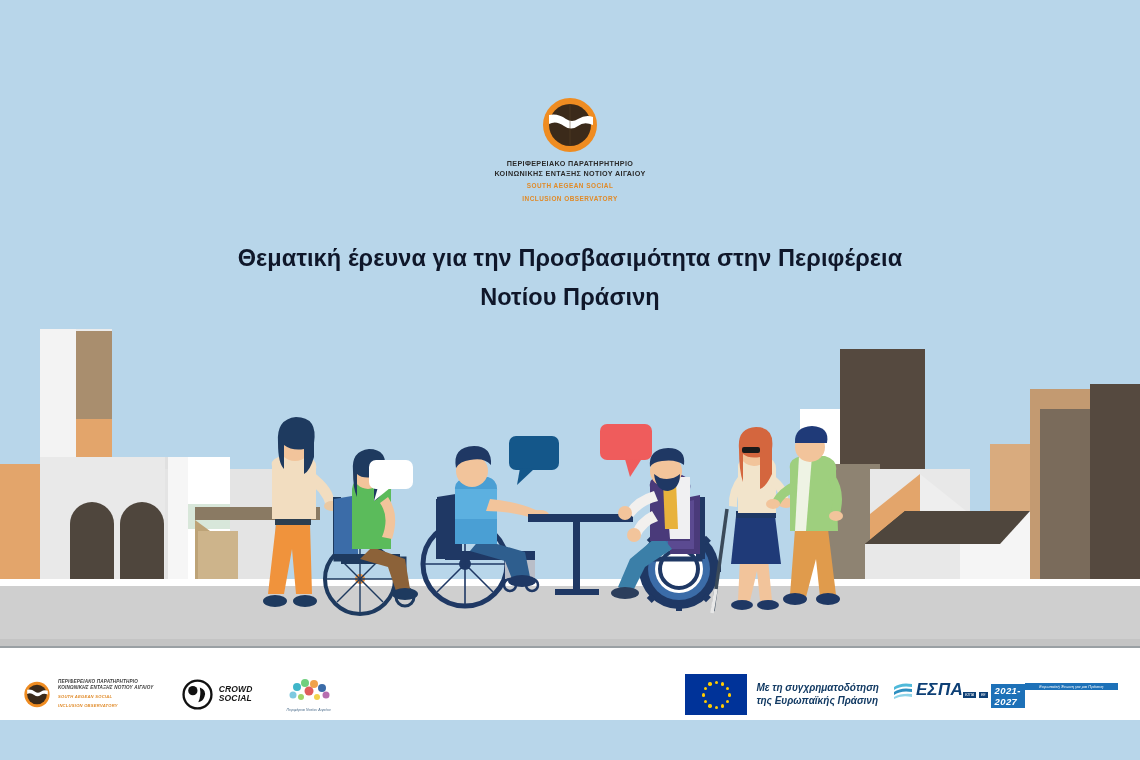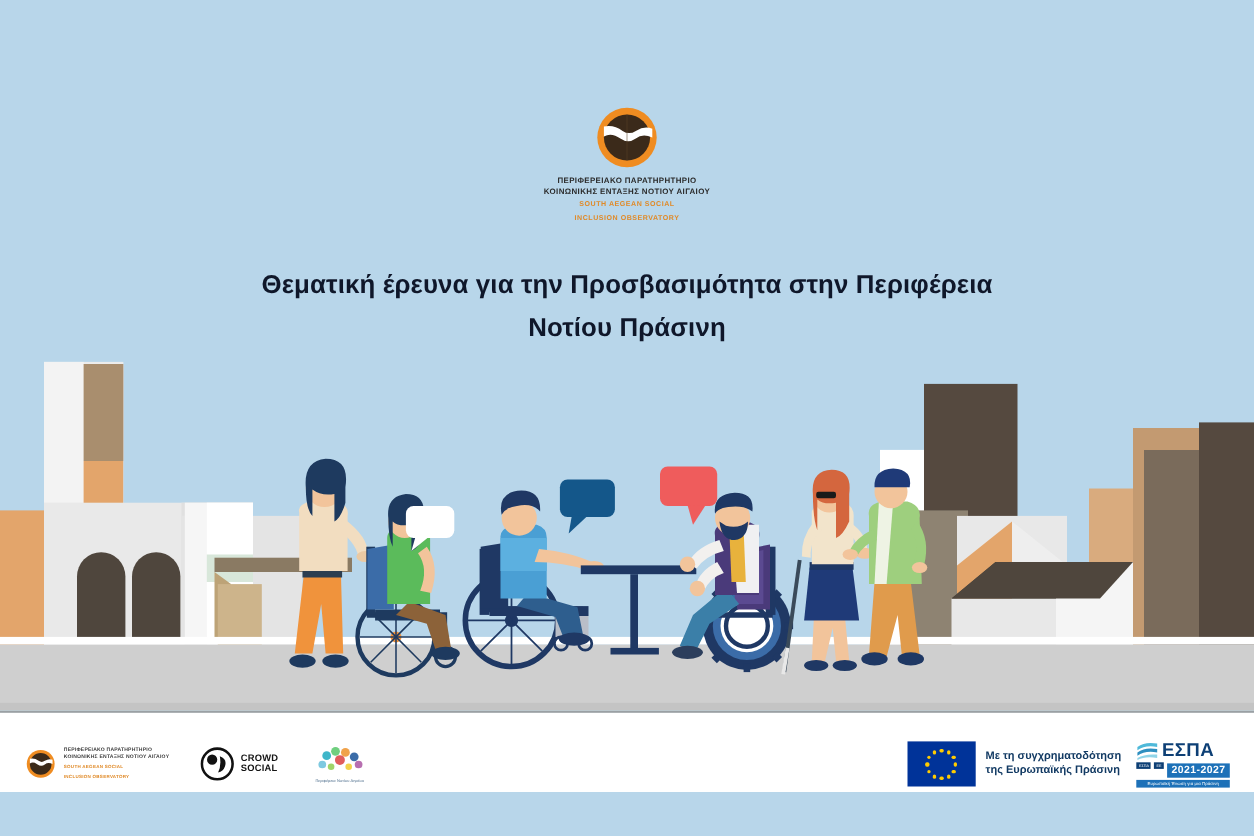--- a/index.html
+++ b/index.html
@@ -89,20 +89,21 @@
     top: 627px;
     width: 1140px;
     height: 94px;
     background: #ffffff;
     border-top: 2px solid #9aa0a4;
     display: flex;
     align-items: center;
     justify-content: space-between;
     box-sizing: border-box;
     padding: 0 22px;
+    font-style: italic;
   }
   .footer-left,
   .footer-right {
     display: flex;
     align-items: center;
   }
   .footer-left { gap: 28px; }
   .footer-right { gap: 14px; }
 
   .f-logo1 { display: flex; align-items: center; gap: 6px; }
@@ -155,42 +156,42 @@
   }
   .eu-text {
     font-size: 10px;
     line-height: 13px;
     color: #123a63;
     font-weight: 700;
   }
 
   .espa {
     display: flex;
-    flex-direction: column;
+    flex-direction: row;
     align-items: flex-start;
     border-left: 0;
   }
   .espa-top { display: flex; align-items: center; gap: 3px; }
   .espa-word {
     font-size: 17px;
     font-weight: 700;
     color: #0d3f75;
     letter-spacing: 0.3px;
     line-height: 17px;
   }
   .espa-years {
     background: #1d71b8;
     color: #ffffff;
     font-size: 9.5px;
     font-weight: 700;
     padding: 1px 4px;
     letter-spacing: 0.4px;
     margin-top: 1px;
   }
-  .espa-years-row { display: flex; align-items: flex-start; gap: 3px; margin-top: 2px; }
+  .espa-years-row { display: flex; align-items: center; gap: 3px; margin-top: 2px; }
   .espa-foot {
     margin-top: 2px;
     background: #1d71b8;
     color: #ffffff;
     font-size: 3.9px;
     padding: 1px 3px;
     letter-spacing: 0.1px;
     width: 100%;
     box-sizing: border-box;
     text-align: center;

